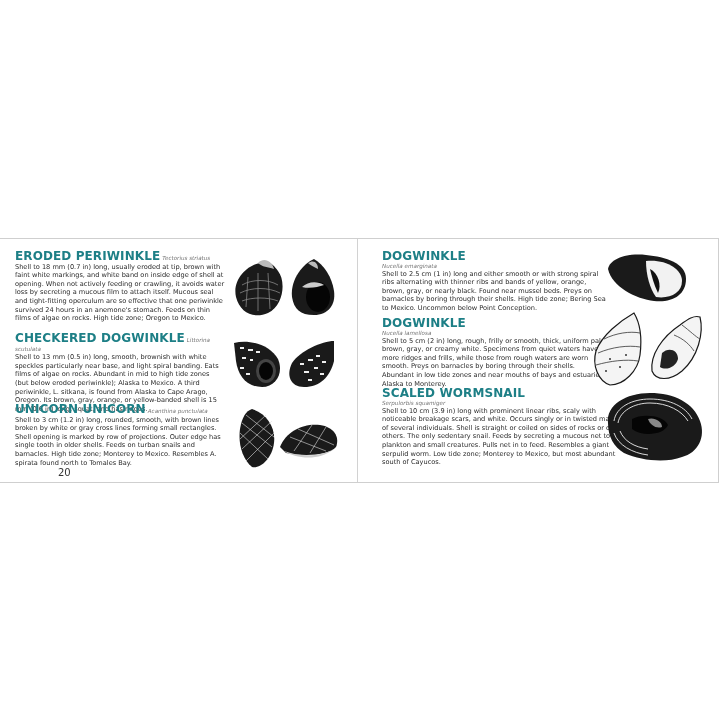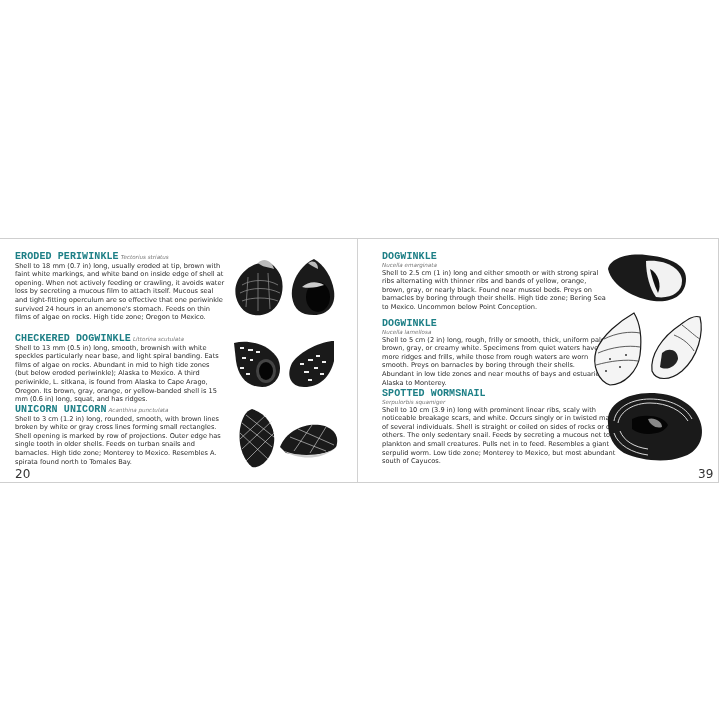--- a/index.html
+++ b/index.html
@@ -2,25 +2,25 @@
 <html><head>
 <meta charset="utf-8">
 <style>
   html, body { margin:0; padding:0; background:#ffffff; }
   body { width:720px; height:720px; position:relative; overflow:hidden; font-family:"DejaVu Sans", sans-serif; }
   .spread { position:absolute; left:0; top:238px; width:719px; height:245px; border-top:1px solid #cfcfcf; border-bottom:1px solid #cfcfcf; border-right:1px solid #cfcfcf; box-sizing:border-box; background:#fff; }
   .page { position:absolute; top:0; height:100%; box-sizing:border-box; }
   .page.left { left:0; width:358px; border-right:1px solid #d2d2d2; }
   .page.right { left:358px; width:361px; }
   .entry { position:absolute; color:#2b2b2b; font-size:6.6px; line-height:8.6px; }
-  .title { color:#1d7f86; font-weight:bold; font-size:10px; line-height:9px; letter-spacing:0.1px;font-family:Liberation Mono, monospace; }
+  .title { color:#1d7f86; font-weight:bold; font-size:12px; line-height:9px; letter-spacing:0.1px; }
   .sci { color:#777; font-style:italic; font-size:5.6px; font-weight:normal; margin-left:2px; }
   .sci-block { color:#777; font-style:italic; font-size:5.6px; line-height:7px; display:block; }
   .body { display:block; }
-  .pnum { position:absolute; font-size:12px; color:#333; }
+  .pnum { position:absolute; font-size:10px; color:#333;margin-left:43px; }
   .shell { position:absolute; }
 </style>
 </head>
 <body>
 
 <div class="spread">
 
   <div class="page left">
 
     <div class="entry" style="left:15px; top:13px; width:210px;">
@@ -124,21 +124,21 @@
       <span class="body">Shell to 2.5 cm (1 in) long and either smooth or with strong spiral ribs alternating with thinner ribs and bands of yellow, orange, brown, gray, or nearly black. Found near mussel beds. Preys on barnacles by boring through their shells. High tide zone; Bering Sea to Mexico. Uncommon below Point Conception.</span>
     </div>
 
     <div class="entry" style="left:24px; top:80px; width:226px;">
       <span class="title">DOGWINKLE</span>
       <span class="sci-block">Nucella lamellosa</span>
       <span class="body">Shell to 5 cm (2 in) long, rough, frilly or smooth, thick, uniform pale brown, gray, or creamy white. Specimens from quiet waters have more ridges and frills, while those from rough waters are worn smooth. Preys on barnacles by boring through their shells. Abundant in low tide zones and near mouths of bays and estuaries; Alaska to Monterey.</span>
     </div>
 
     <div class="entry" style="left:24px; top:150px; width:248px;">
-      <span class="title">SPOTTED WORMSNAIL</span>
+      <span class="title">SCALED WORMSNAIL</span>
       <span class="sci-block">Serpulorbis squamiger</span>
       <span class="body">Shell to 10 cm (3.9 in) long with prominent linear ribs, scaly with noticeable breakage scars, and white. Occurs singly or in twisted masses of several individuals. Shell is straight or coiled on sides of rocks or on others. The only sedentary snail. Feeds by secreting a mucous net to trap plankton and small creatures. Pulls net in to feed. Resembles a giant serpulid worm. Low tide zone; Monterey to Mexico, but most abundant south of Cayucos.</span>
     </div>
 
     <span class="pnum" style="left:340px; top:228px;">39</span>
 
     <svg class="shell" style="left:248px; top:12px;" width="82" height="54" viewBox="0 0 82 54">
       <g>
         <path d="M2 18 C4 8 20 2 40 4 C60 6 80 12 80 28 C80 44 66 52 48 50 C30 48 6 36 2 18 Z" fill="#1a1a1a"></path>
         <path d="M40 10 C60 8 76 18 76 30 C76 42 64 48 50 46 C44 38 40 24 40 10 Z" fill="#f2f2f2"></path>

